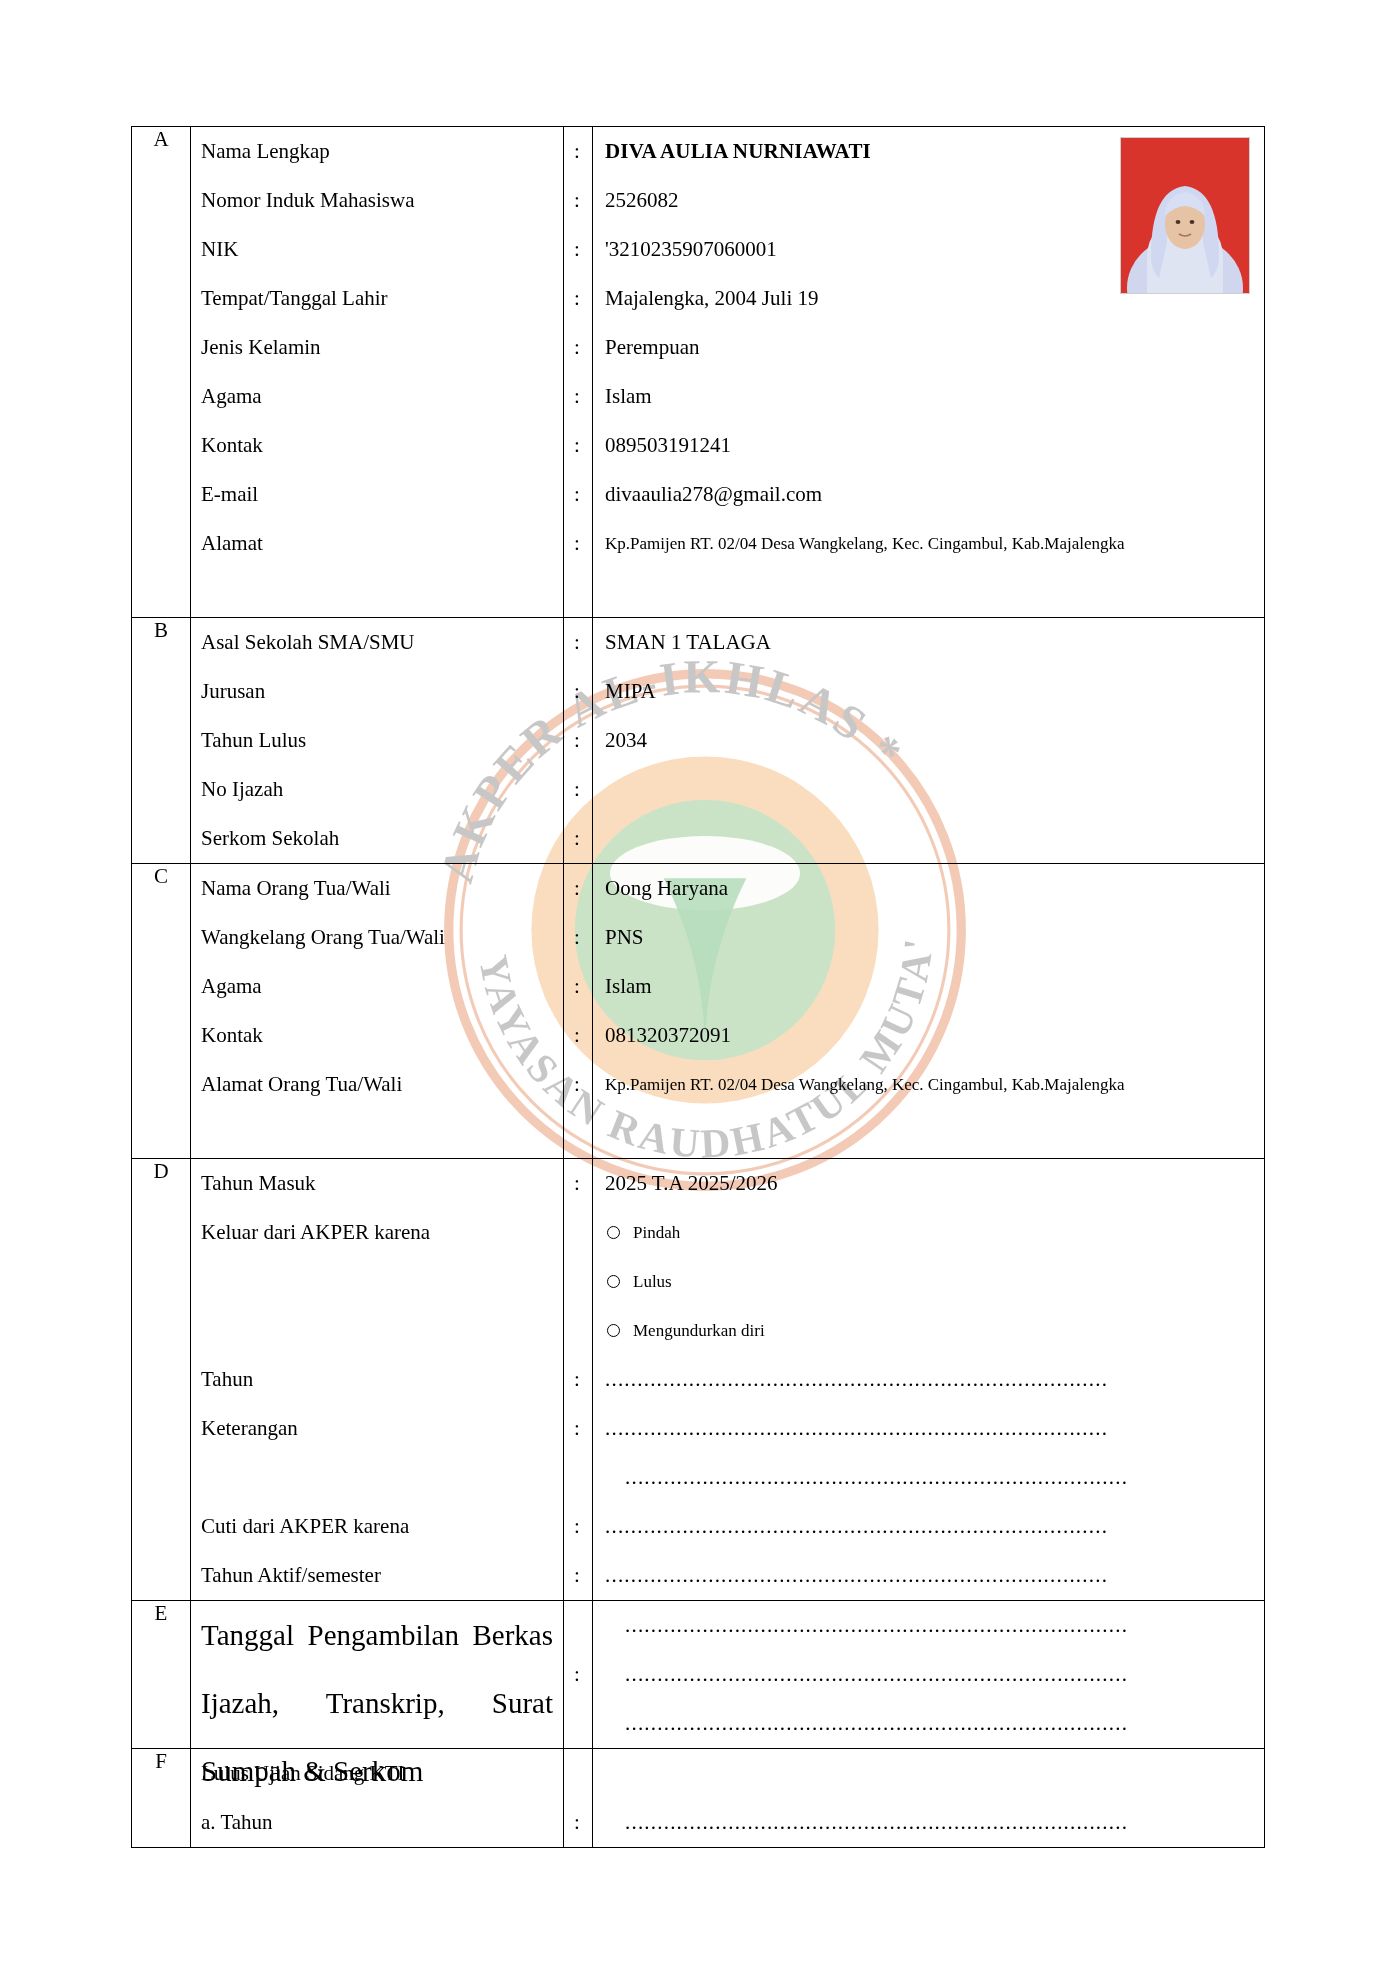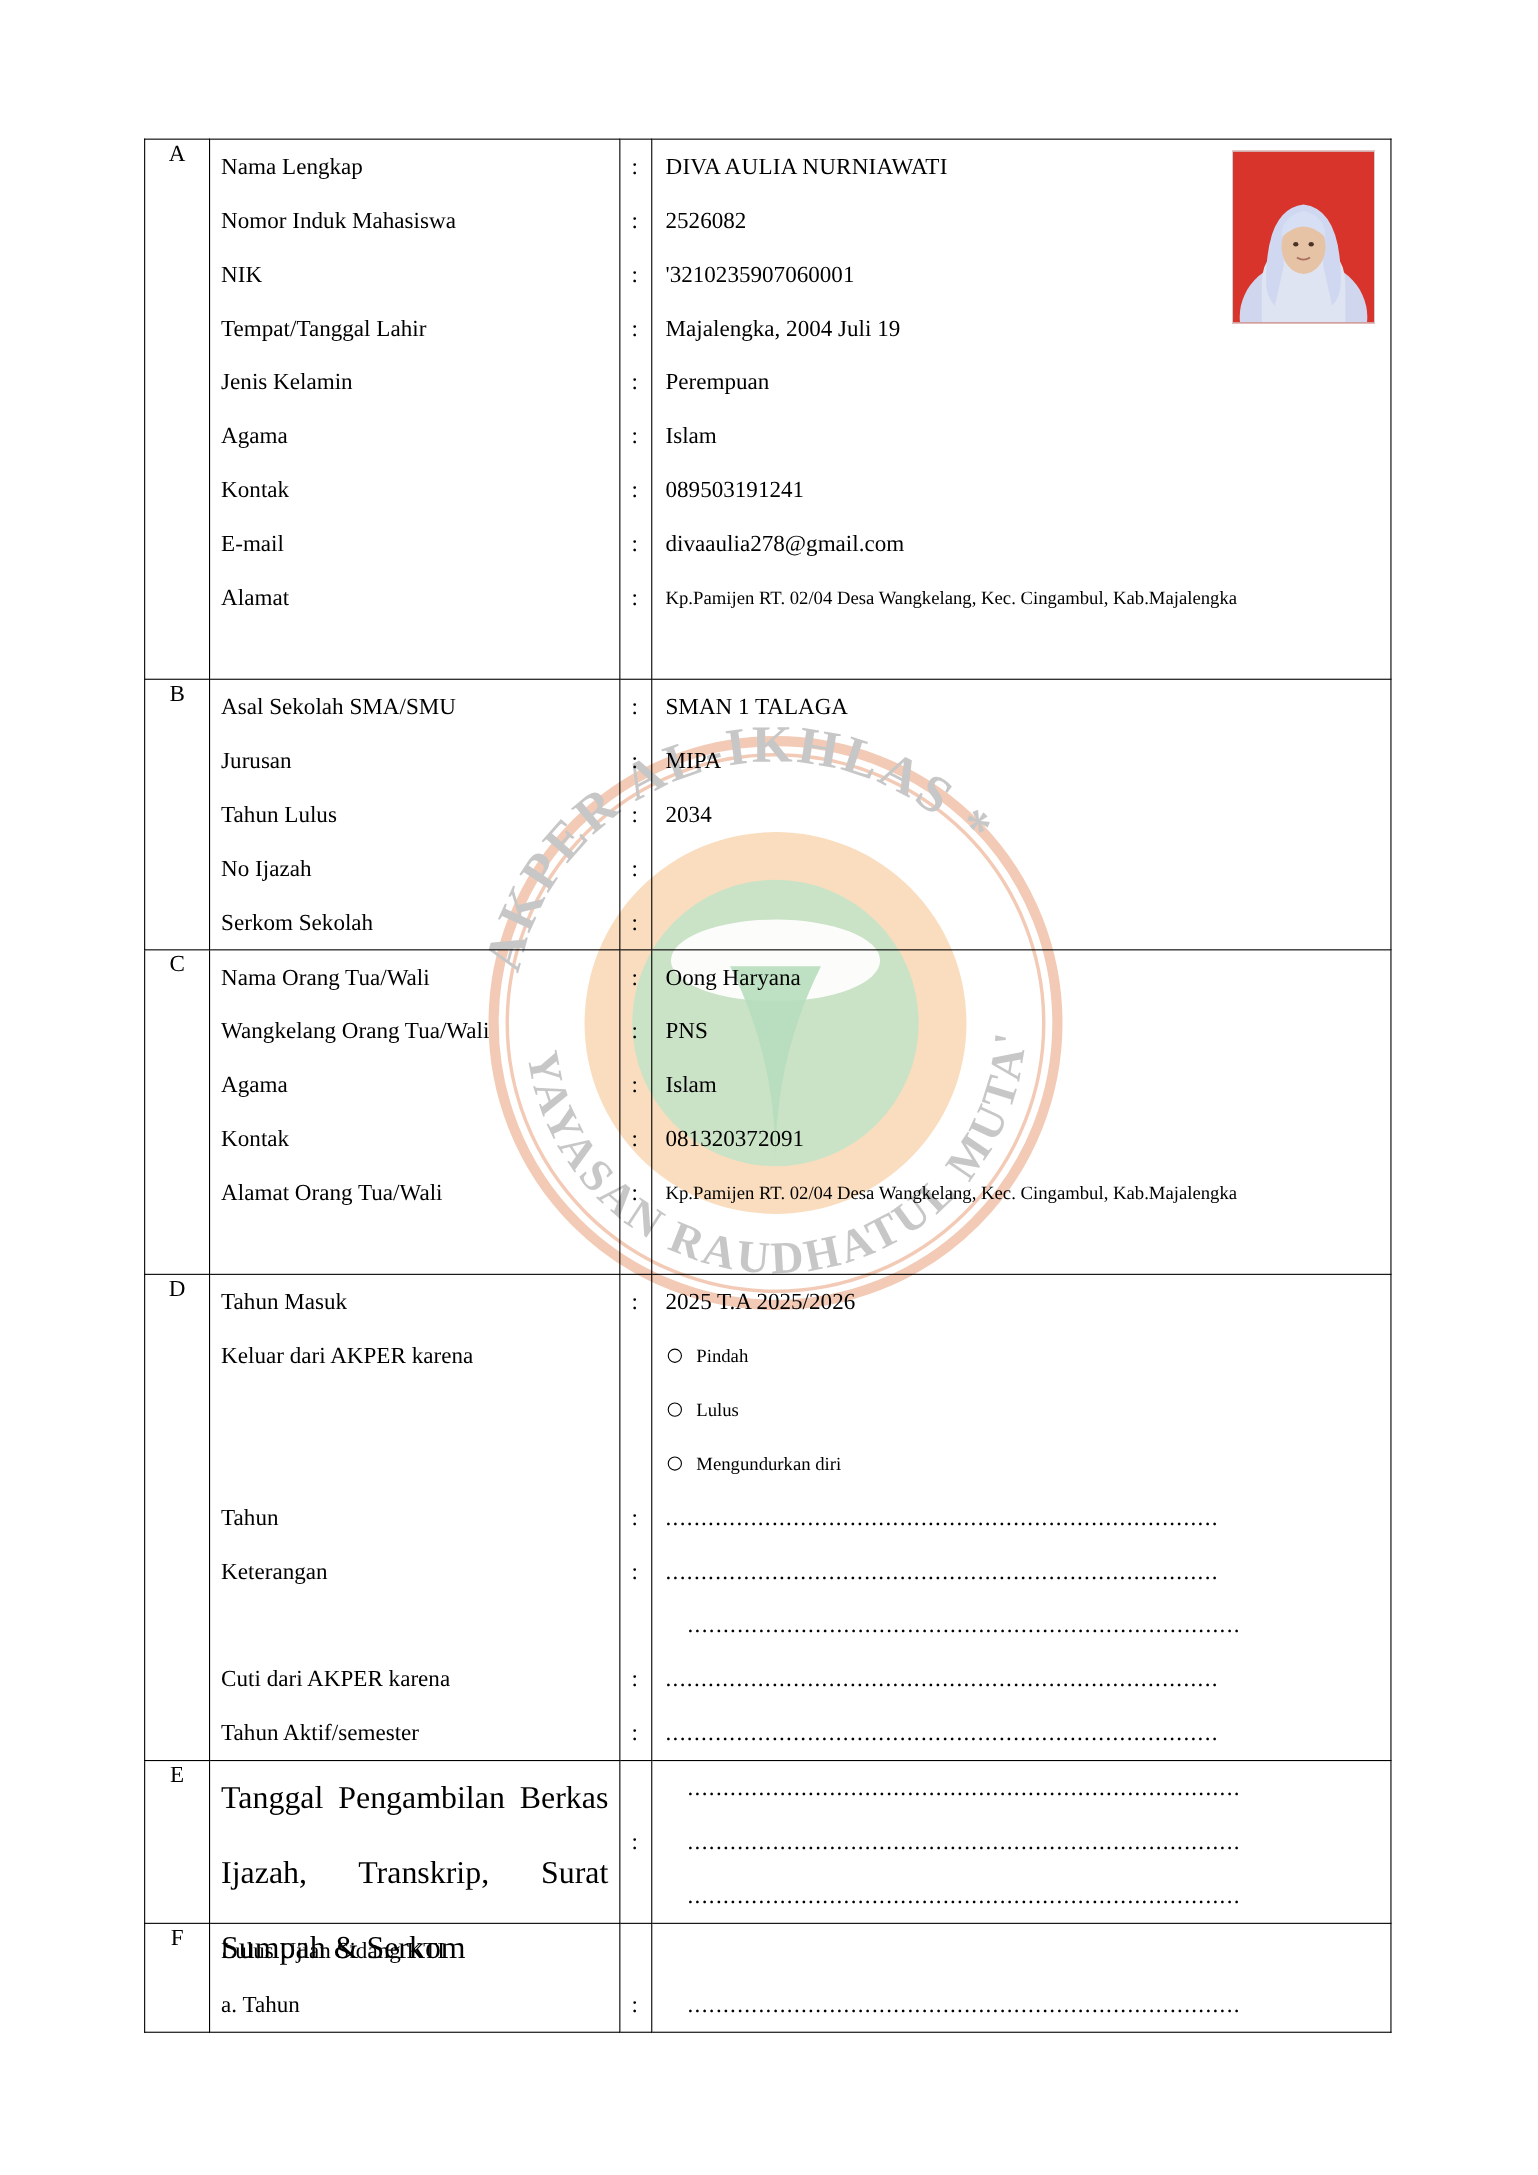--- a/index.html
+++ b/index.html
@@ -70,21 +70,21 @@
     font-size: 21px;
     line-height: 49px;
     height: 49px;
     white-space: nowrap;
     overflow: visible;
   }
   .lbl { padding-left: 10px; }
   .col { text-align: left; padding-left: 10px; }
   .val { padding-left: 12px; }
 
-  .val.bold { font-weight: normal; letter-spacing: 0.2px; }
+  .val.bold { font-weight: bold; letter-spacing: 0.2px; }
   .just {
     text-align: justify;
     text-align-last: left;
     white-space: normal;
     font-size: 17px;
     line-height: 49px;
     padding-left: 12px;
     padding-right: 14px;
   }
   .lbl.just2 {

